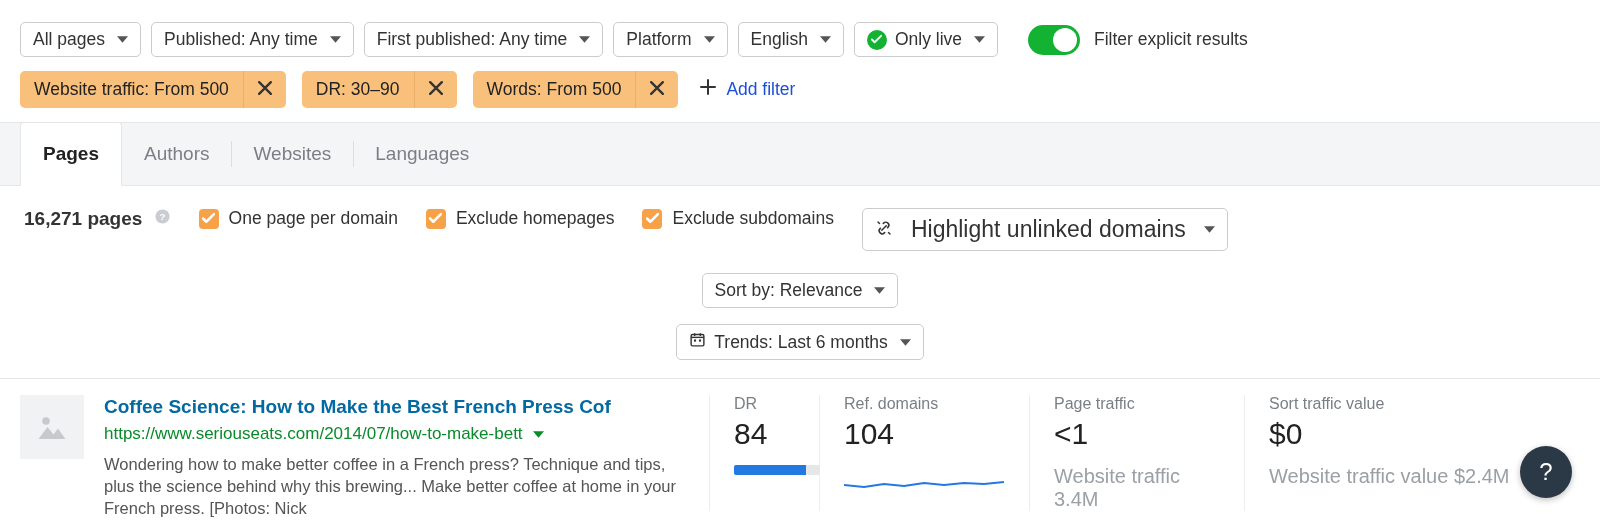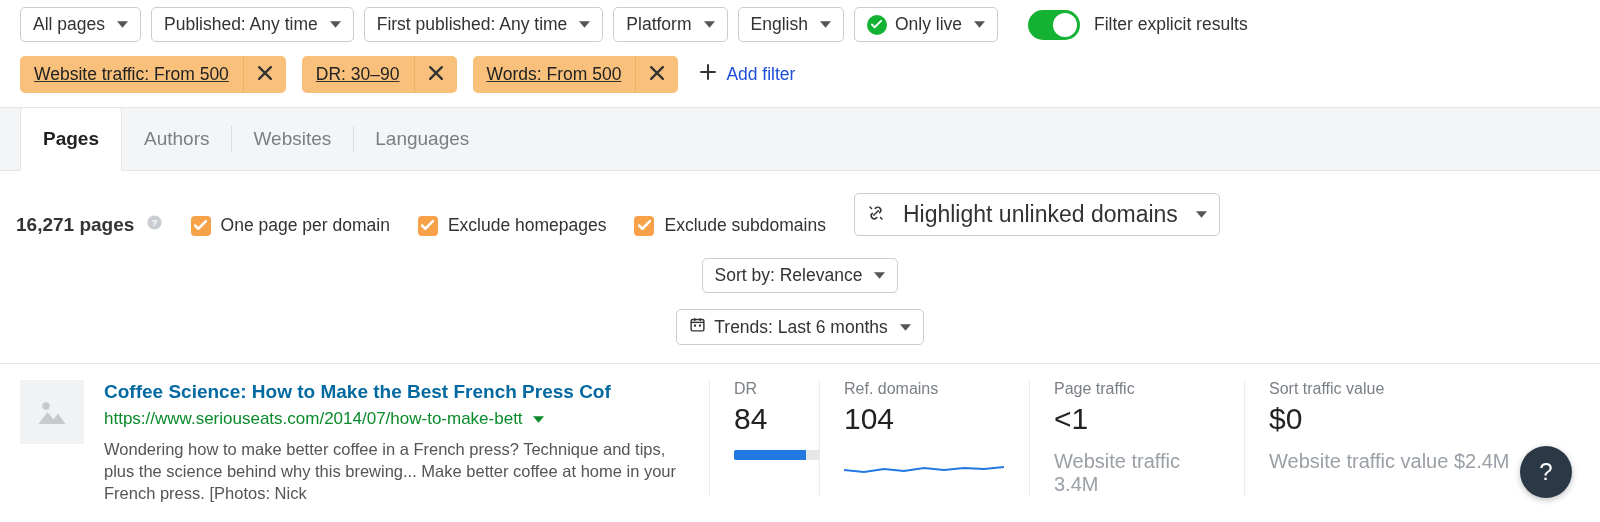--- a/index.html
+++ b/index.html
@@ -1,40 +1,40 @@
 <!DOCTYPE html>
 <html><head>
 <meta charset="utf-8">
 <style>
   * { box-sizing: border-box; margin: 0; padding: 0; }
   body { font-family: -apple-system, BlinkMacSystemFont, "Segoe UI", Helvetica, Arial, sans-serif; font-size: 17.5px; color: #333; background: #fff; width: 1600px; }
-  .filters-row { display: flex; flex-wrap: wrap; align-items: center; gap: 10px; padding: 7px 20px 8px 20px; }
+  .filters-row { display: flex; flex-wrap: wrap; align-items: center; gap: 10px; padding: 22px 20px 8px 20px; }
   .pill { display: inline-flex; align-items: center; gap: 8px; border: 1px solid #ccc; border-radius: 5px; padding: 6px 12px; color: #333; background: #fff; cursor: pointer; font-size: 17.5px; }
   .pill .caret { margin-left: 4px; }
   .pill-green-check { display:inline-flex; align-items:center; justify-content:center; width:20px; height:20px; border-radius:50%; background:#14b233; color:#fff; font-size:12px; }
   .toggle { position: relative; width: 52px; height: 30px; border-radius: 15px; background:#14b233; cursor:pointer; display:inline-block; vertical-align:middle; }
   .toggle .knob { position:absolute; top:3px; right:3px; width:24px; height:24px; border-radius:50%; background:#fff; }
   .toggle-label { font-size:17.5px; color:#333; margin-left:8px; }
   .toggle-wrap { display:flex; align-items:center; gap:6px; margin-left:20px; }
 
   .active-filters-row { display:flex; flex-wrap:wrap; align-items:center; gap:16px; padding: 6px 20px 14px 20px; }
-  .chip { display:inline-flex; align-items:stretch; border-radius:5px; overflow:hidden; font-size:17.5px;text-decoration:underline; }
+  .chip { display:inline-flex; align-items:stretch; border-radius:5px; overflow:hidden; font-size:17.5px; }
   .chip .chip-label { background:#f8c07b; padding:8px 14px; color:#222; }
   .chip .chip-close { background:#f8c07b; border-left:1px solid #eab066; padding:8px 14px; cursor:pointer; display:flex; align-items:center; justify-content:center; }
   .chip .chip-close svg { width:14px; height:14px; }
   .add-filter { display:inline-flex; align-items:center; gap:10px; color:#1d4ed8; cursor:pointer; font-size:17.5px; padding-left:6px; }
 
   .tabs-bar { background:#f4f5f6; border-top:1px solid #e5e6e8; border-bottom:1px solid #e5e6e8; display:flex; align-items:stretch; padding: 0 20px; gap: 0; }
   .tab { padding:20px 22px; color:#7a7f86; font-size:19px; cursor:pointer; position:relative; }
   .tab.active { background:#fff; color:#222; font-weight:700; border-top-left-radius:4px; border-top-right-radius:4px; margin-bottom:-1px; border:1px solid #e5e6e8; border-bottom:1px solid #fff; margin-top:-1px; }
   .tab + .tab::before { content:""; position:absolute; left:0; top:18px; bottom:18px; width:1px; background:#dcdde0; }
   .tab.active + .tab::before { display:none; }
   .tab:nth-child(2)::before { display:none; } 
 
-  .subhead-row { display:flex; align-items:flex-end; gap:28px; padding:22px 20px 8px 16px; }
+  .subhead-row { display:flex; align-items:flex-start; gap:28px; padding:22px 20px 8px 16px;margin-left:8px; }
   .count { font-weight:700; font-size:19px; }
   .count .help { color:#bfc2c6; margin-left:6px; cursor:pointer; }
   .checkbox { display:inline-flex; align-items:center; gap:10px; cursor:pointer; font-size:17.5px; }
   .cb-box { width:20px; height:20px; border-radius:4px; background:#f7a248; display:flex; align-items:center; justify-content:center; }
   .cb-box svg { width:13px; height:13px; }
   .highlight-pill { display:inline-flex; align-items:center; gap:18px; border:1px solid #ccc; border-radius:5px; padding:7px 12px; font-size:23px; cursor:pointer; }
 
   .controls-row { display:flex; align-items:center; gap:16px; padding:14px 20px 18px 20px;flex-direction:column; }
 
   .result-row { display:flex; align-items:flex-start; padding:16px 20px 0 20px; border-top:1px solid #e5e6e8; gap:20px; }

